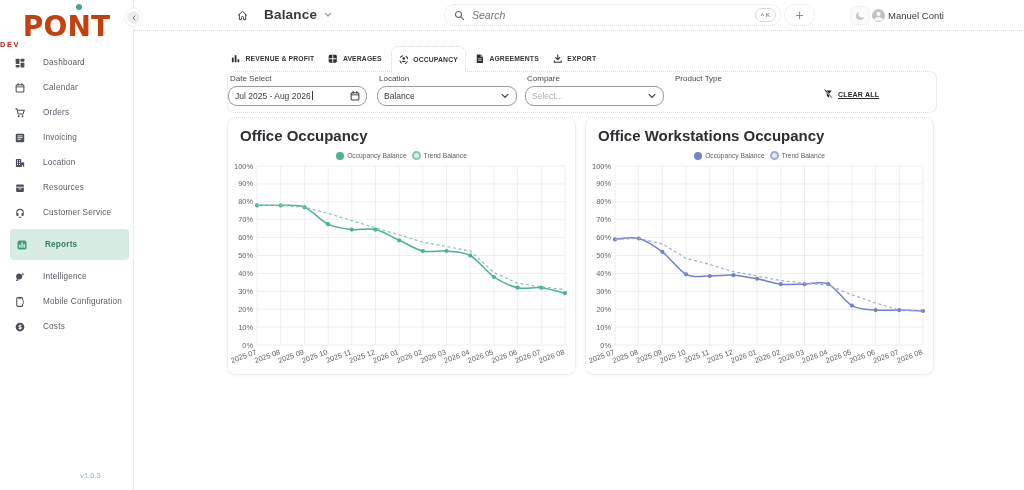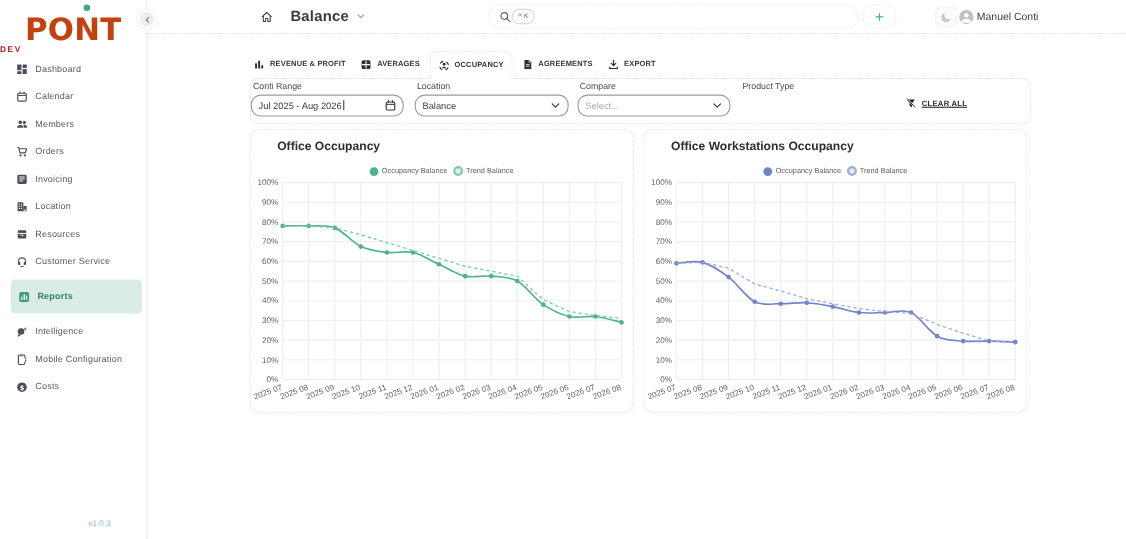--- a/index.html
+++ b/index.html
@@ -7,21 +7,21 @@
   html,body { width:1024px; height:490px; overflow:hidden; }
   body { font-family:"Liberation Sans", sans-serif; background:#fff; color:#3c4046; position:relative; }
 
   
   .sidebar { position:absolute; left:0; top:0; width:134px; height:490px; background:#fff; border-right:1px dotted #dcdcdc; }
   .logo { position:absolute; left:0; top:10px; width:133px; text-align:center; font-weight:700; font-size:28px; letter-spacing:0.2px; color:#c2410c; font-family:"DejaVu Sans", sans-serif; }
   .logo .n { position:relative; }
   .logo .dot { position:absolute; left:50%; top:-6.5px; transform:translateX(-50%); width:6px; height:6px; border-radius:50%; background:var(--logo-dot,#3fa987); }
   .env { position:absolute; left:0; top:40px; width:133px; text-align:left; font-size:7.5px; font-weight:700; letter-spacing:1.5px; color:var(--env-red,#ad2126); }
   .nav { position:absolute; left:0; top:50px; width:133px; }
-  .nav-item { position:relative; height:25px; display:flex; align-items:center; padding-left:14px; gap:7px; color:#575c64; cursor:pointer; }
+  .nav-item { position:relative; height:25px; display:flex; align-items:center; padding-left:14px; gap:18px; color:#575c64; cursor:pointer; }
   .nav-item .nicon { width:11px; height:11px; display:flex; align-items:center; justify-content:center; color:#50555d; flex:0 0 11px; }
   .nav-item .nlabel { font-size:8.2px; letter-spacing:0.2px; }
   .nav-item.active { margin:4px 4px 4px 10px; padding-left:6px; border-radius:4px; background:var(--active-bg,#d8ece3); height:31px; }
   .nav-item.active .nlabel { color:var(--active-text,#2f8066); font-weight:700; }
   .version { position:absolute; bottom:10px; left:0; width:133px; text-align:center; font-size:7.5px; color:var(--version-blue,#8cb4de);padding-left:48px; }
 
   .collapse-btn { position:absolute; left:125px; top:9px; width:17px; height:17px; border-radius:50%; background:#ededed; border:2px solid #fff; box-shadow:0 0 2px rgba(0,0,0,.15); display:flex; align-items:center; justify-content:center; z-index:5; cursor:pointer; }
   .collapse-btn svg { display:block; }
 
   
@@ -54,21 +54,21 @@
   .fcontrol .val.ph { color:#a7adb3; }
   .fcontrol .cic { color:#3a3d42; display:flex; }
   .clear-all { position:absolute; left:595px; top:17px; display:flex; align-items:center; gap:5px; cursor:pointer; }
   .clear-all .cicon { width:10px; height:10px; color:#1c1e21; }
   .clear-all .ctext { font-size:7px; font-weight:700; letter-spacing:0.2px; color:#26282c; text-decoration:underline; }
 
   
   .card { position:absolute; top:86px; width:349px; height:258px; border:1px dotted #dedede; border-radius:9px; background:#fff; box-shadow:0 1px 4px rgba(0,0,0,.04); }
   .card.c1 { left:93px; }
   .card.c2 { left:451px; }
-  .card .ctitle { position:absolute; left:24px; top:9px; font-size:11px; font-weight:600; color:#2b2e33; letter-spacing:0px; font-family:"Liberation Sans", sans-serif; }
+  .card .ctitle { position:absolute; left:12px; top:9px; font-size:15px; font-weight:600; color:#2b2e33; letter-spacing:0px; font-family:"Liberation Sans", sans-serif; }
   .legend { position:absolute; left:0; top:33px; width:100%; display:flex; justify-content:center; align-items:center; gap:5px; }
   .leg-item { display:flex; align-items:center; gap:3px; font-size:6.7px; color:#5c6066; }
   .leg-dot { width:8px; height:8px; border-radius:50%; }
   .chart-svg { position:absolute; left:0; top:0; }
 </style>
 </head>
 <body>
 
 <div class="sidebar">
   <div class="logo" id="logo">PO<span class="n">N<span class="dot"></span></span>T</div>
@@ -87,31 +87,20 @@
       </div>
       <div class="nav-item">
         <span class="nicon" style="color:#4b5058">
           <svg width="10" height="10" viewBox="0 0 16 16" fill="currentColor">
             <rect x="1.8" y="2.8" width="12.4" height="11.6" rx="1.6" fill="none" stroke="currentColor" stroke-width="1.7"></rect>
             <path d="M2 6.2 H14" stroke="currentColor" stroke-width="1.5"></path>
             <path d="M5 0.8 V3.4 M11 0.8 V3.4" stroke="currentColor" stroke-width="1.7" stroke-linecap="round"></path>
           </svg>
         </span>
         <span class="nlabel">Calendar</span>
-      </div>
-      <div class="nav-item">
-        <span class="nicon" style="color:#4b5058">
-          <svg width="10" height="10" viewBox="0 0 16 16" fill="currentColor">
-            <circle cx="5.5" cy="5.2" r="2.6"></circle>
-            <path d="M0.8 13 a4.7 4 0 0 1 9.4 0 Z"></path>
-            <circle cx="11.5" cy="5.2" r="2.2"></circle>
-            <path d="M11 8.8 a4.2 3.8 0 0 1 4.2 4.2 H11.2 a6 6 0 0 0 -1.6 -4 a4 4 0 0 1 1.4 -0.2 Z"></path>
-          </svg>
-        </span>
-        <span class="nlabel">Members</span>
       </div>
       <div class="nav-item">
         <span class="nicon" style="color:#4b5058">
           <svg width="10" height="10" viewBox="0 0 16 16" fill="currentColor">
             <path d="M0.8 1.4 H3.2 L5 9.6 H12.8 L14.8 3.6 H3.6" fill="none" stroke="currentColor" stroke-width="1.7" stroke-linejoin="round"></path>
             <circle cx="5.9" cy="13.2" r="1.55"></circle>
             <circle cx="12" cy="13.2" r="1.55"></circle>
           </svg>
         </span>
         <span class="nlabel">Orders</span>
@@ -223,20 +212,21 @@
         <path d="M1.5 1.5 L4 4 L6.5 1.5" fill="none" stroke="currentColor" stroke-width="1.2" stroke-linecap="round" stroke-linejoin="round"></path>
       </svg>
   </div>
   <div class="search-box">
     <span class="sic">
       <svg width="11" height="11" viewBox="0 0 16 16">
           <circle cx="6.5" cy="6.5" r="4.4" fill="none" stroke="currentColor" stroke-width="1.6"></circle>
           <path d="M10 10 L14 14" stroke="currentColor" stroke-width="1.6" stroke-linecap="round"></path>
         </svg>
     </span>
+    <input placeholder="Search" style="">
     <span class="kbd">
         <span class="caret" id="kbd0">^</span>
         <span id="kbd1">K</span>
       </span>
   </div>
   <div class="add-btn">+</div>
   <div class="moon-btn">
     <span>
       <svg width="11" height="11" viewBox="0 0 16 16">
           <path d="M13.2 9.8 A6 6 0 1 1 6.2 2.8 A5 5 0 0 0 13.2 9.8 Z" fill="currentColor"></path>
@@ -308,21 +298,21 @@
       <span class="cicon">
         <svg width="10" height="10" viewBox="0 0 16 16">
             <path d="M2 2.2 H14 L9.8 7.6 V13.8 L6.2 11.2 V7.6 Z" fill="currentColor"></path>
             <path d="M2.6 0.8 L14 13.6" stroke="#fff" stroke-width="2.4"></path>
             <path d="M2.6 0.8 L14 13.6" stroke="currentColor" stroke-width="1.4"></path>
           </svg>
       </span>
       <span class="ctext">CLEAR ALL</span>
     </div>
   <div class="field" style="left: 0px; width: 139px;">
-        <div class="flabel">Conti Range</div>
+        <div class="flabel">Date Select</div>
         <div class="fcontrol">
           <span class="val cur">Jul 2025 - Aug 2026</span>
           <span class="cic">
             <svg width="10" height="10" viewBox="0 0 16 16" fill="currentColor">
               <rect x="1.8" y="2.8" width="12.4" height="11.6" rx="1.6" fill="none" stroke="currentColor" stroke-width="1.7"></rect>
               <path d="M2 6.2 H14" stroke="currentColor" stroke-width="1.5"></path>
               <path d="M5 0.8 V3.4 M11 0.8 V3.4" stroke="currentColor" stroke-width="1.7" stroke-linecap="round"></path>
             </svg>
           </span>
         </div>

